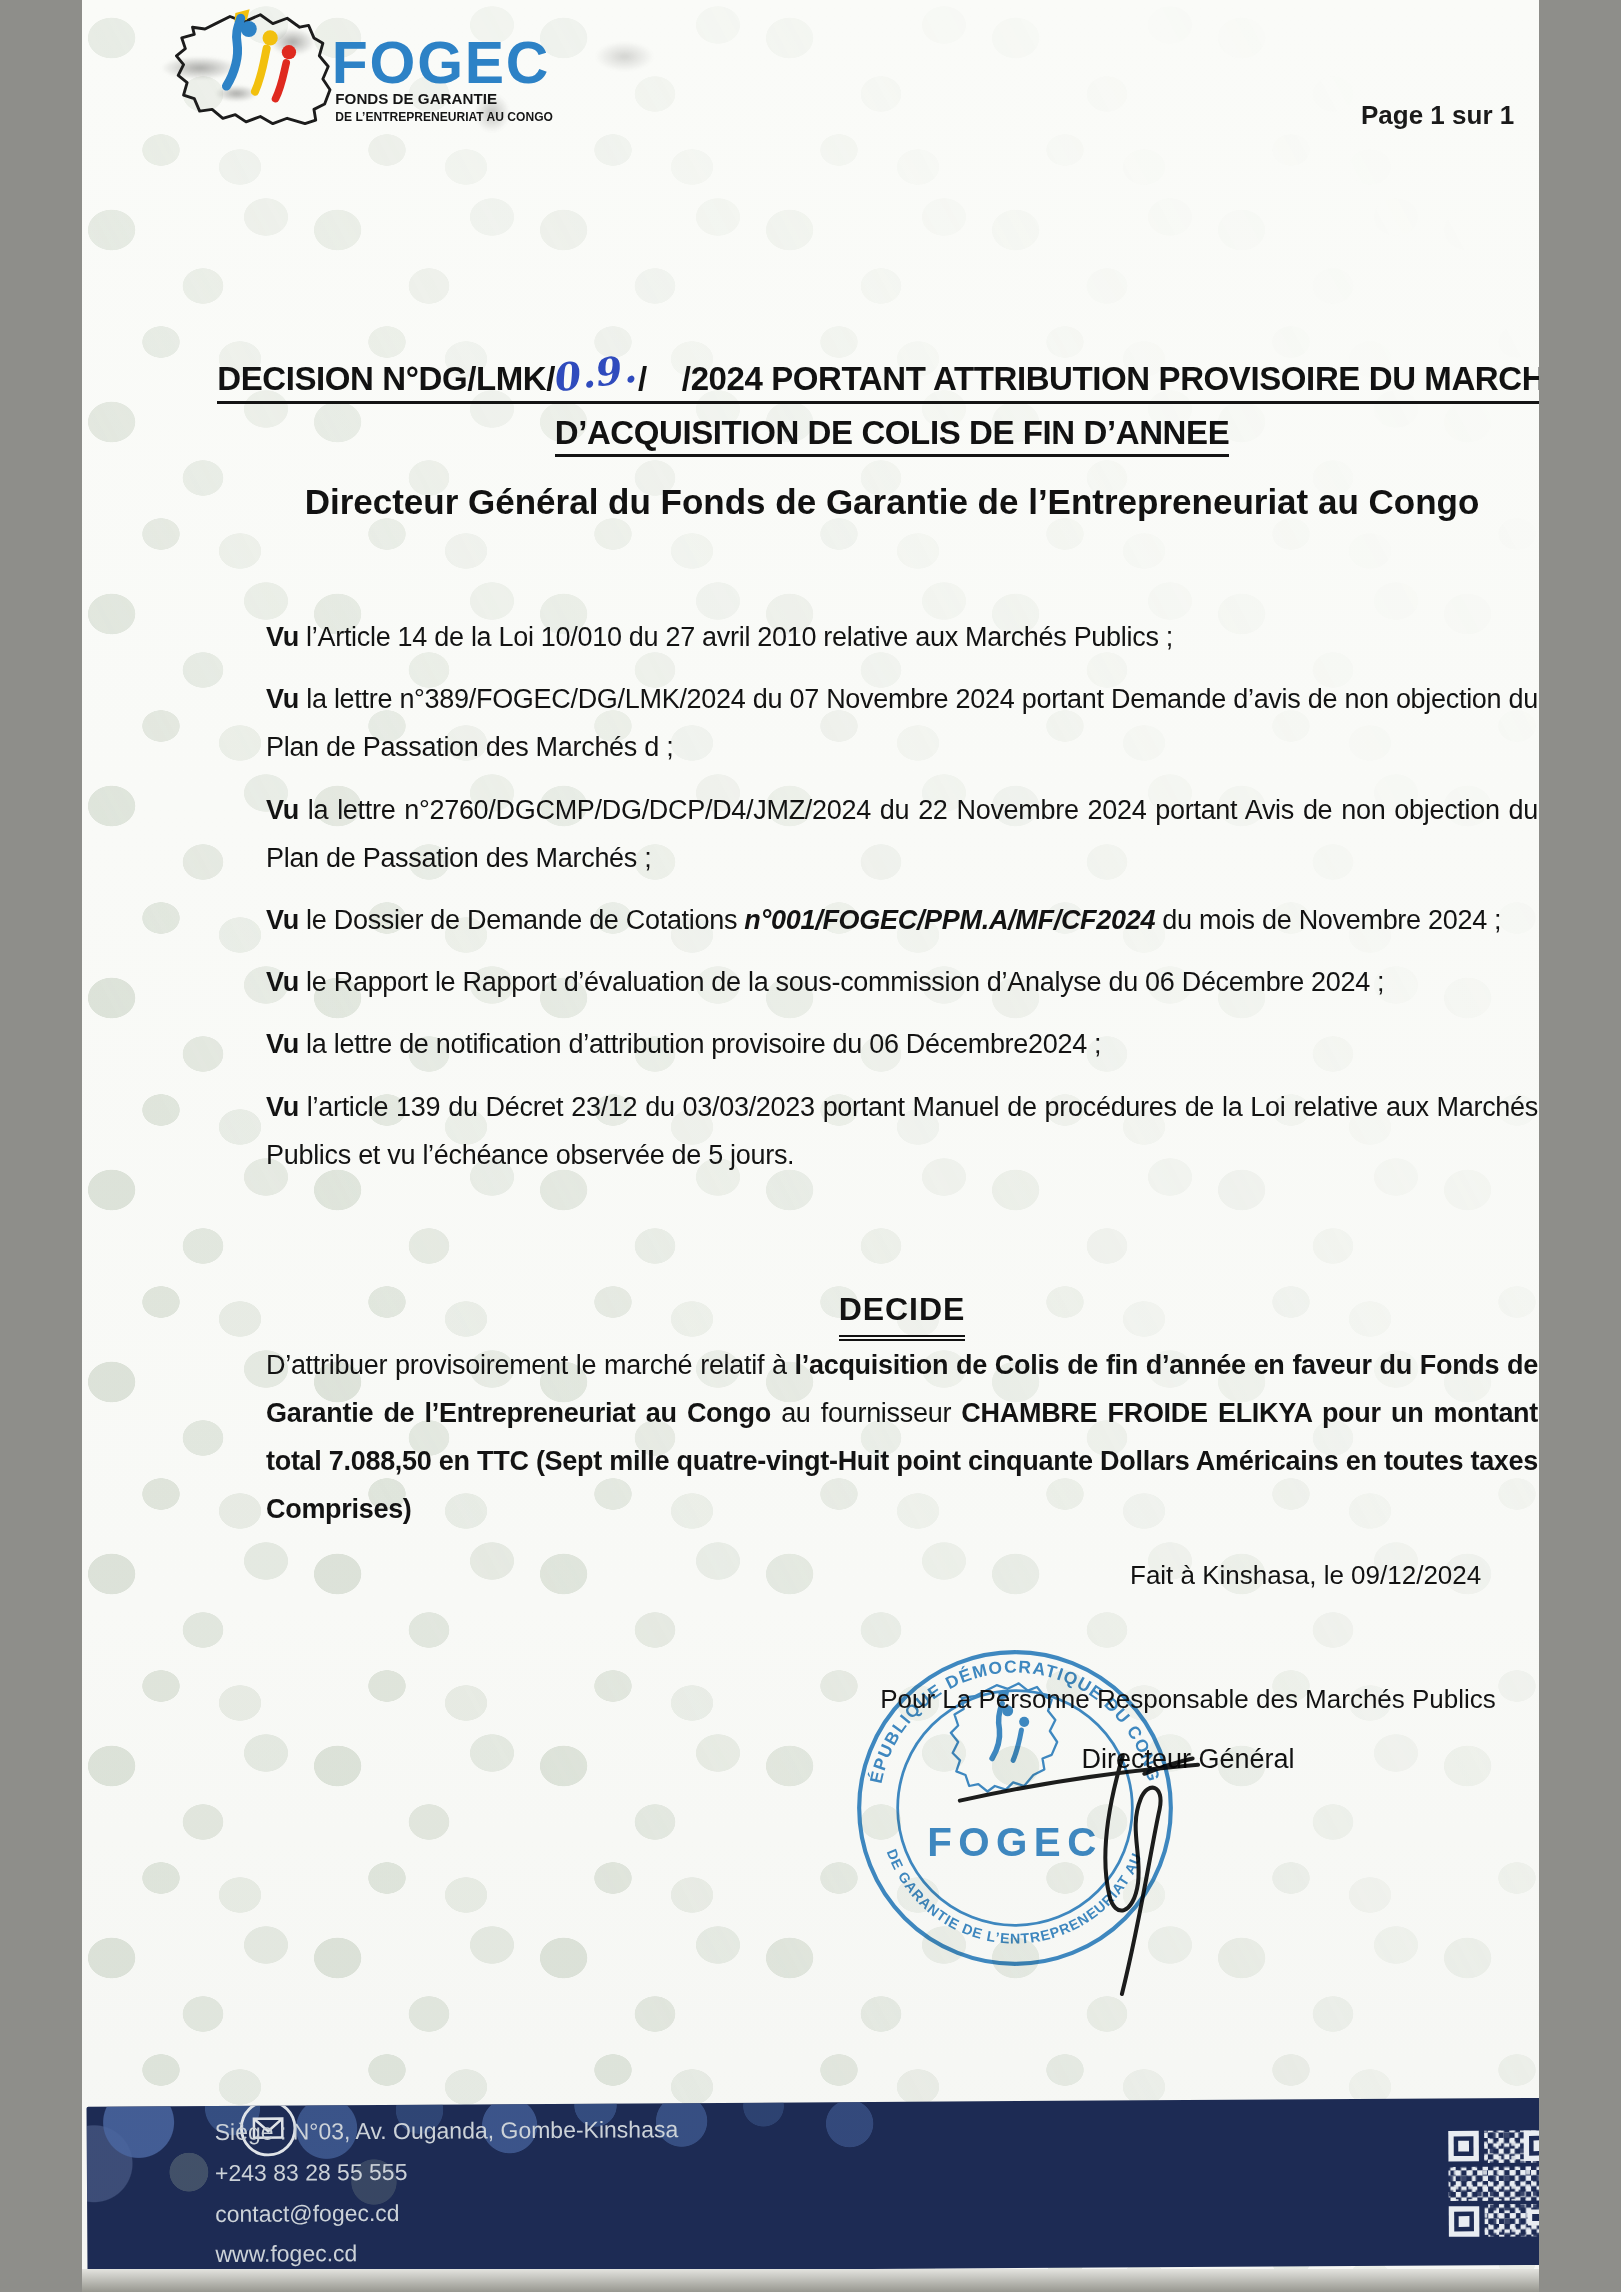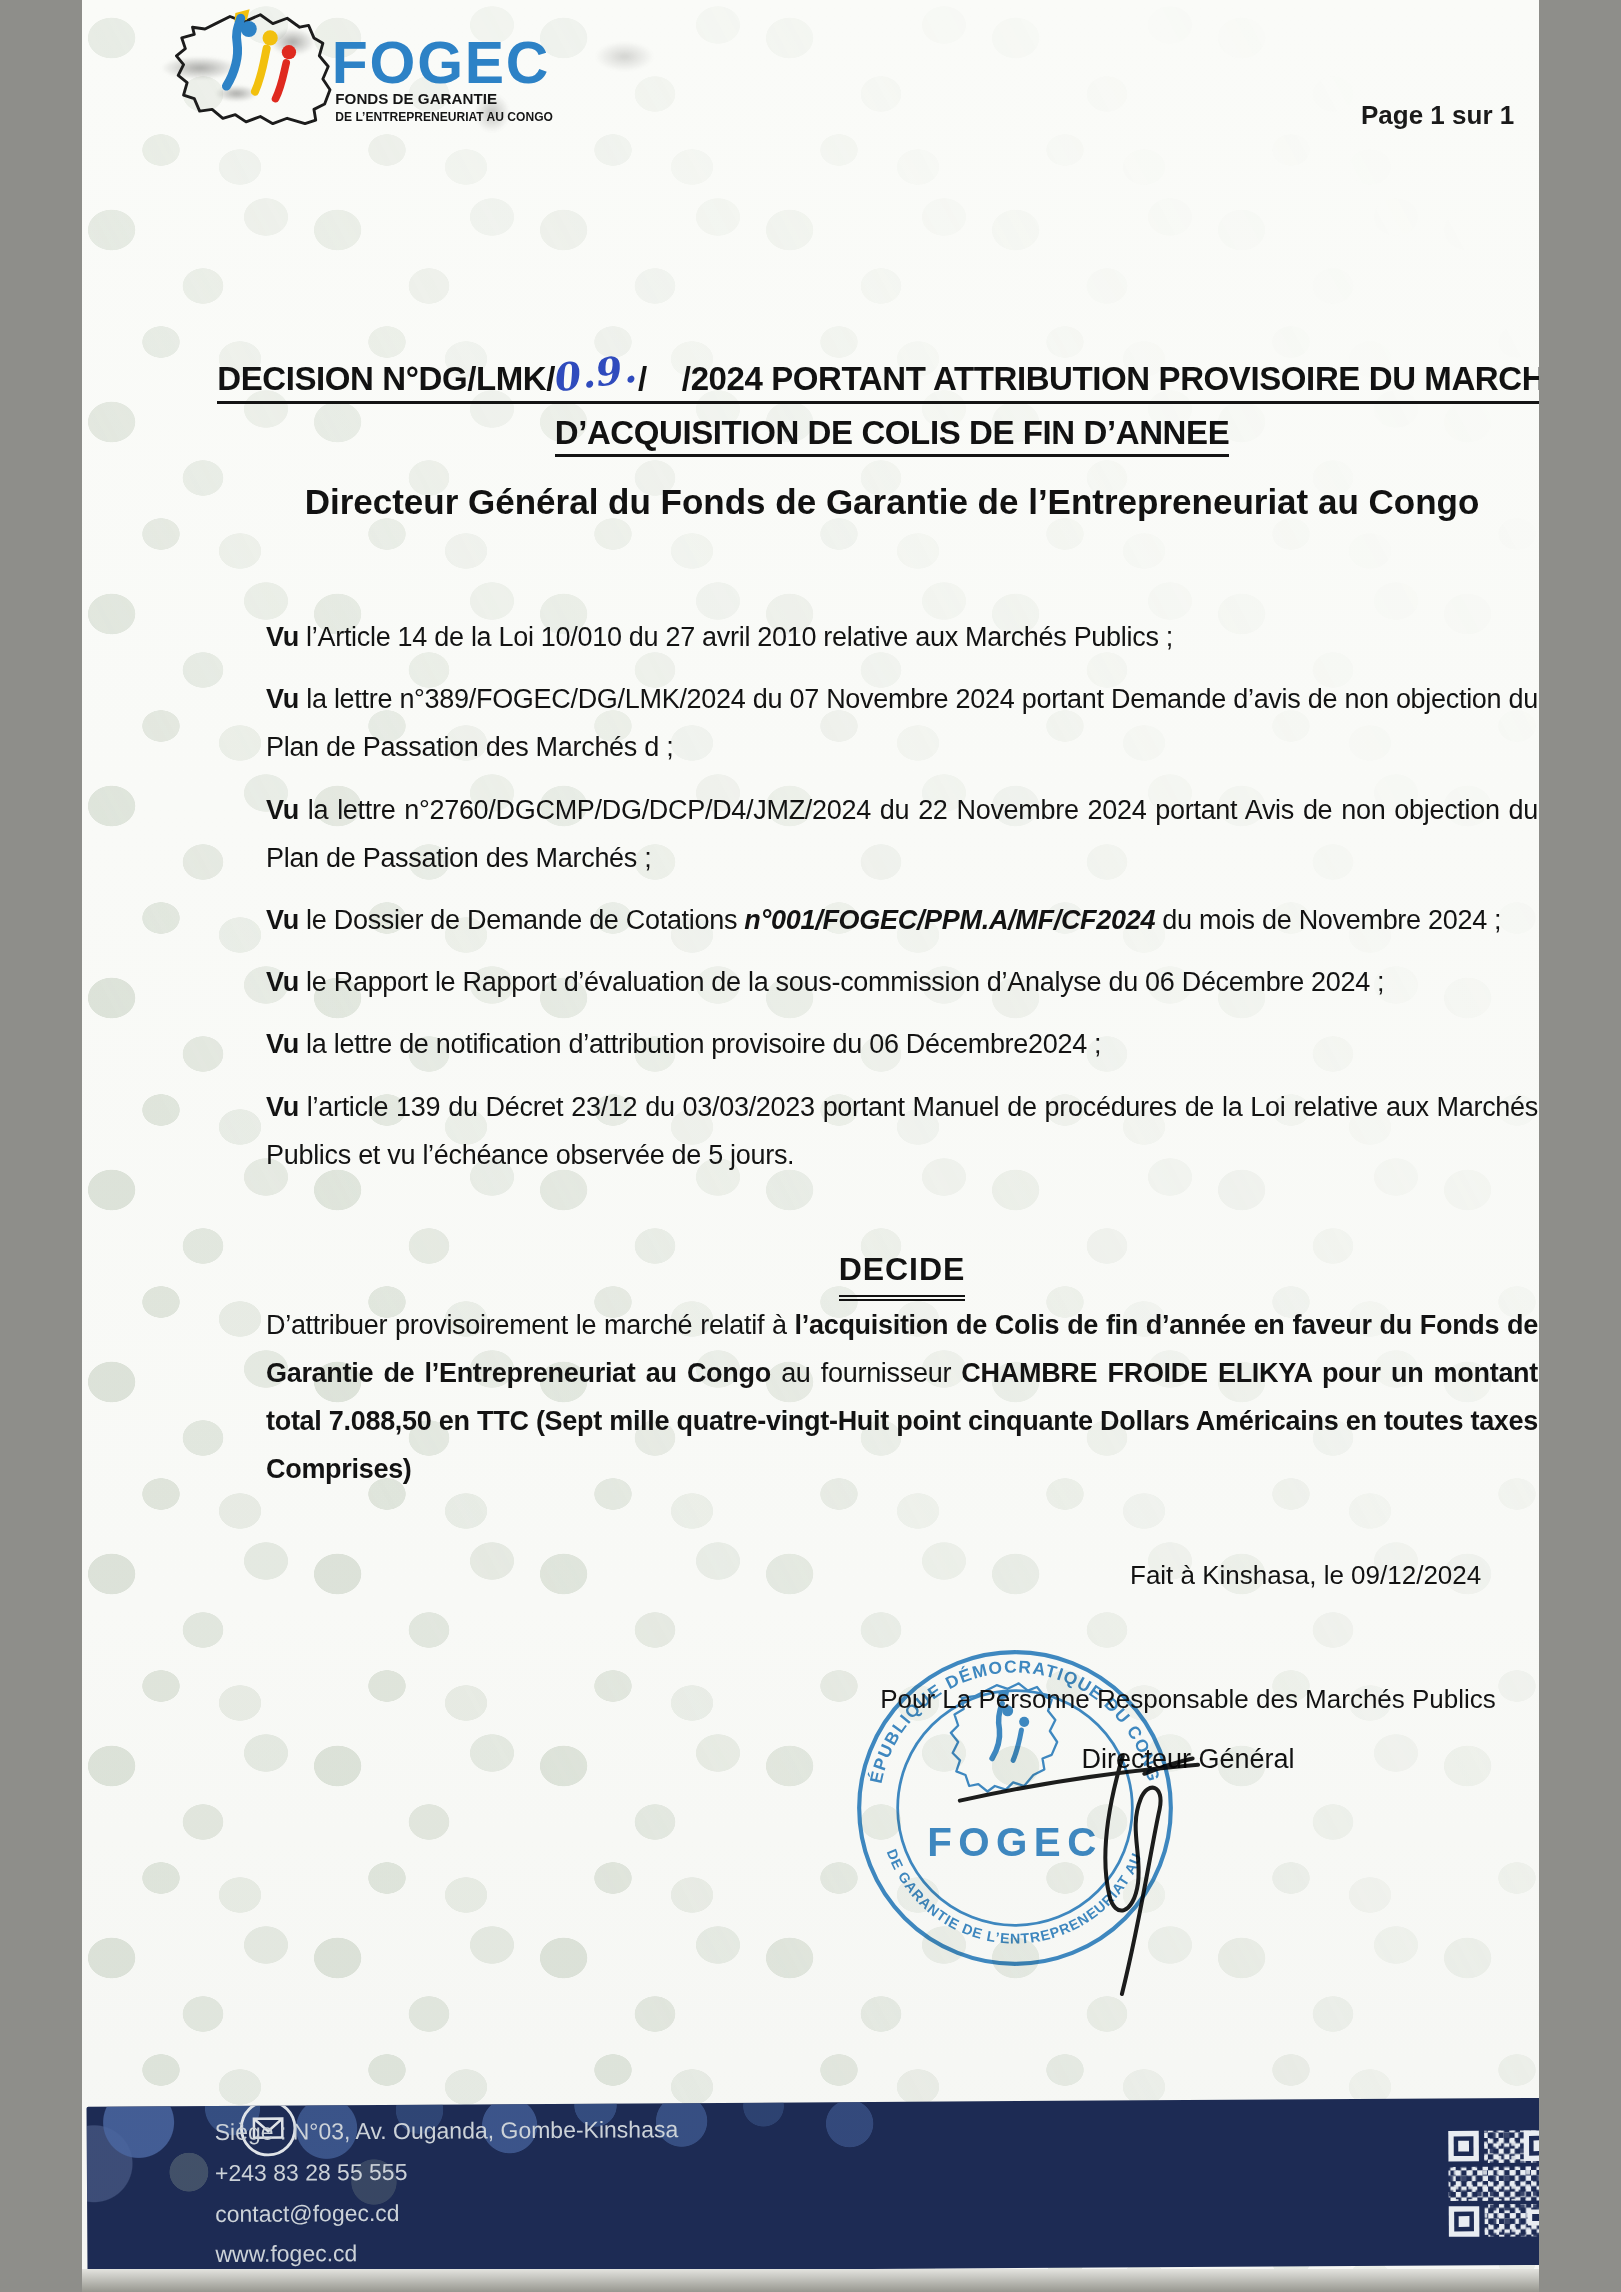--- a/index.html
+++ b/index.html
@@ -31,21 +31,21 @@
   .title-wrap{position:absolute;left:107px;top:358px;width:1406px;text-align:center;font-weight:bold;font-size:33px;letter-spacing:-0.4px;line-height:1.0;}
   .title-line{display:inline-block;border-bottom:3.6px solid #141414;padding-bottom:4.5px;}
   .title-wrap .l2{margin-top:12.5px;}
   .hand{display:inline-block;font-family:"DejaVu Serif",serif;font-style:italic;font-weight:bold;color:#2f4bbd;font-size:38px;transform:rotate(-7deg) translateY(-3.6px);letter-spacing:0.9px;}
   .subtitle{position:absolute;left:107px;top:482px;width:1406px;text-align:center;font-weight:bold;font-size:35px;}
   
   .body{position:absolute;left:184px;top:613px;width:1272px;font-size:27px;line-height:48px;letter-spacing:-0.3px;color:#131313;}
   .body p{margin:0 0 14.3px 0;text-align:justify;}
   .lead{font-weight:bold;}
   .ref{font-weight:bold;font-style:italic;}
-  .decide-h{margin-top:66px;text-align:center;}
+  .decide-h{margin-top:106px;text-align:center;}
   .decide-h span{display:inline-block;font-weight:bold;font-size:32px;border-bottom:6.3px double #111;padding-bottom:2.7px;letter-spacing:0.9px;}
   .decision{margin-top:23px;}
   .decision b{font-weight:bold;}
   
   .place-date{position:absolute;left:1048px;top:1560px;font-size:26px;}
   .sig-block{position:absolute;left:779px;top:1684px;width:654px;text-align:center;}
   .sig-block .for-line{font-size:26px;}
   .sig-block .name{font-size:29px;font-weight:bold;margin-top:23px;}
   .sig-block .role{font-size:27px;margin-top:29px;}
   .stamp{position:absolute;left:768px;top:1643px;width:330px;height:330px;mix-blend-mode:multiply;opacity:.92;}

